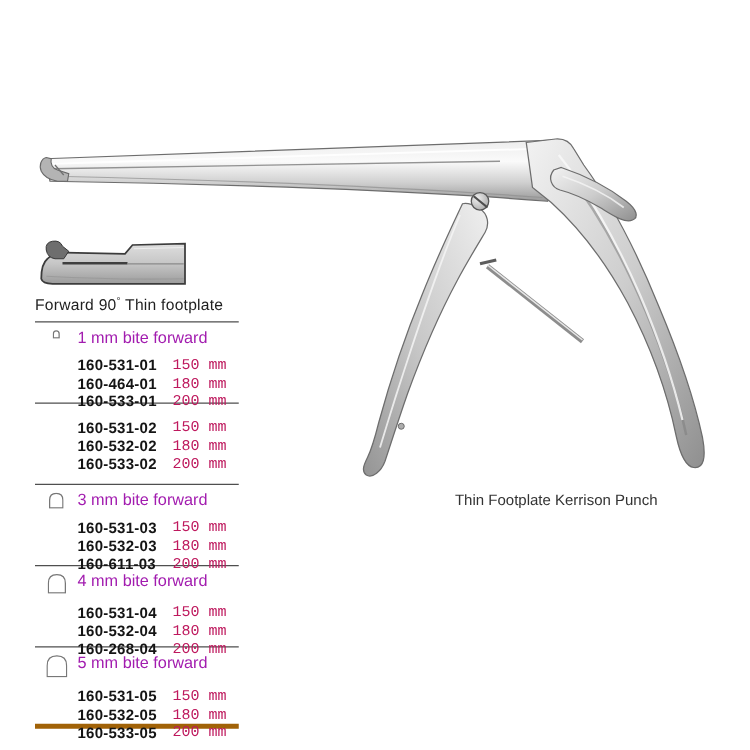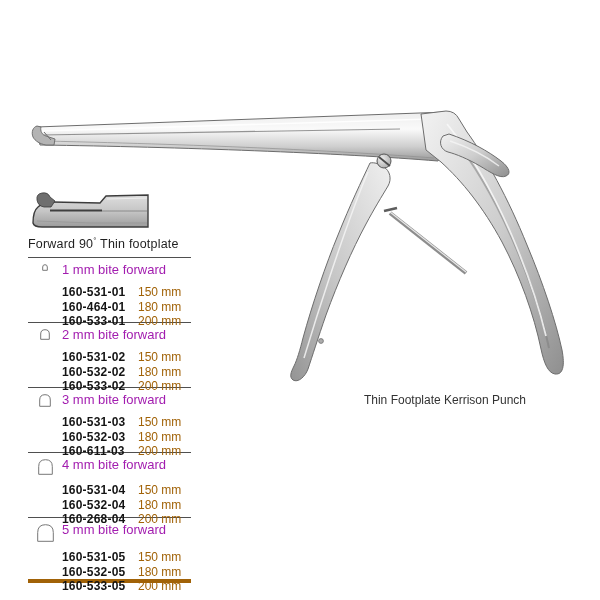--- a/index.html
+++ b/index.html
@@ -14,21 +14,21 @@
 
   .catalog{position:absolute;left:28px;top:257px;width:163px;}
   .group{border-top:1px solid #4f4f4f;box-sizing:border-box;height:65px;padding-top:4px;}
   .group:last-child{border-bottom:4px solid #a16207;height:66px;}
   .group-head{display:flex;align-items:flex-start;}
   .icon-cell{width:34px;display:flex;justify-content:center;padding-top:2px;flex:none;}
   .bite-label{font-size:13px;line-height:15px;color:#a21caf;white-space:nowrap;text-align:right;}
   .rows{margin-top:8px;padding-left:34px;}
   .row{display:flex;font-size:12px;line-height:14.6px;white-space:nowrap;}
   .code{width:76px;font-weight:bold;color:#141414;letter-spacing:.2px;}
-  .len{color:#a16207;}
+  .len{color:#be185d;font-family:Liberation Mono, monospace;}
   .bite-icon svg{display:block;}
 
   .caption{position:absolute;left:350px;top:393px;width:190px;text-align:center;
            font-size:12px;color:#333;white-space:nowrap;}
 </style>
 </head>
 <body>
 
 <div id="canvas">
 
@@ -141,28 +141,20 @@
             <span class="len">180 mm</span>
           </div>
         <div class="row">
             <span class="code">160-533-01</span>
             <span class="len">200 mm</span>
           </div>
       </div>
     </div>
 
     <div class="group">
-      <div class="group-head">
-        <span class="icon-cell bite-icon">
-          <svg width="10" height="11" viewBox="0 0 10 11">
-              <path d="M0.7,10.3 L0.7,5 Q0.7,0.7 5,0.7 Q9.3,0.7 9.3,5 L9.3,10.3 Z" fill="#ffffff" stroke="#777" stroke-width="1"></path>
-            </svg>
-        </span>
-        <span class="bite-label">2 mm bite forward</span>
-      </div>
       <div class="rows">
         <div class="row">
             <span class="code">160-531-02</span>
             <span class="len">150 mm</span>
           </div>
         <div class="row">
             <span class="code">160-532-02</span>
             <span class="len">180 mm</span>
           </div>
         <div class="row">

